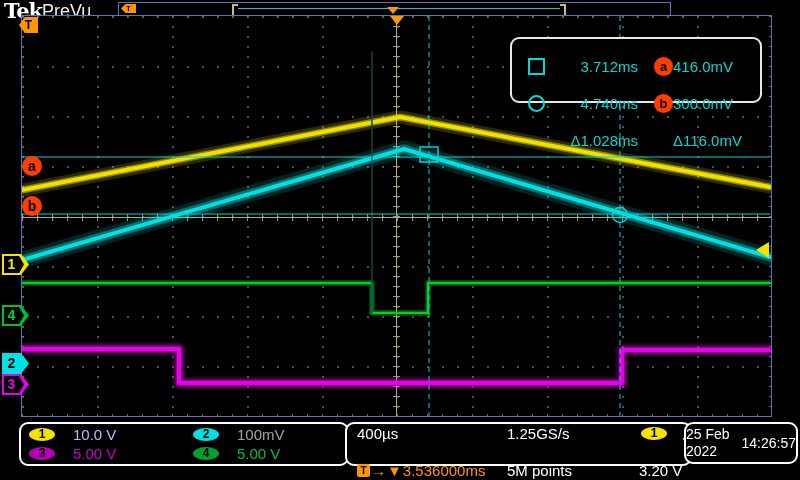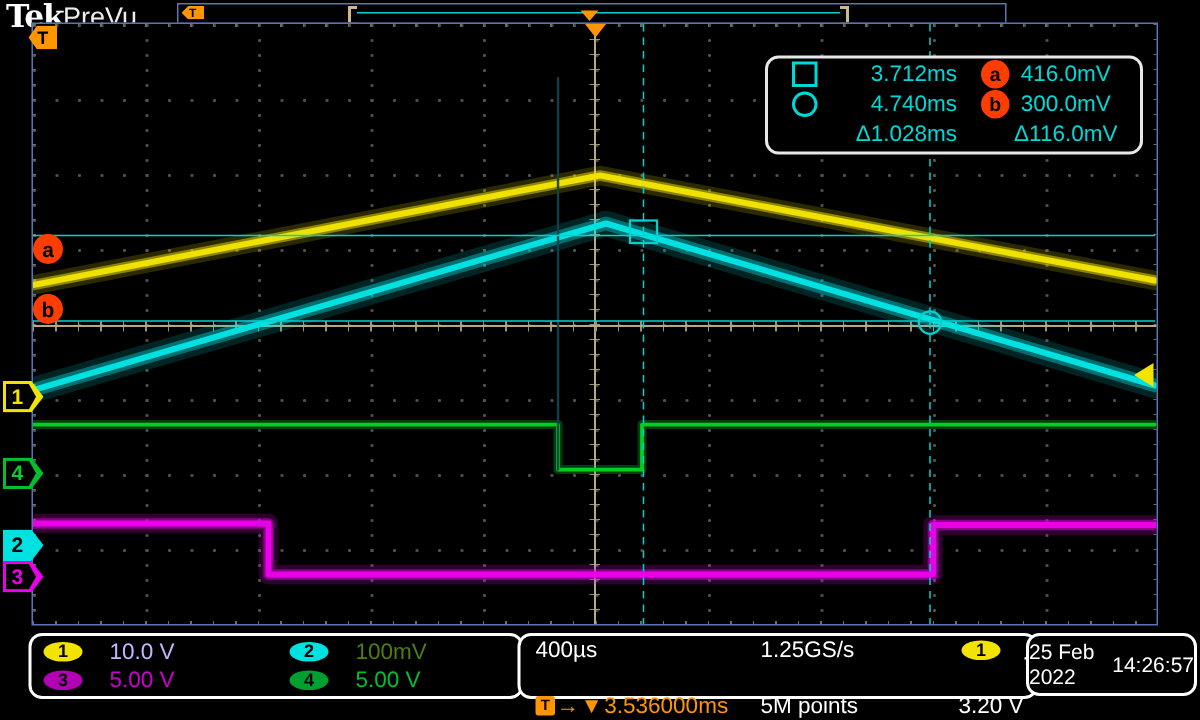--- a/index.html
+++ b/index.html
@@ -58,39 +58,39 @@
     font-weight:bold;font-size:14px;line-height:21px;}
   #tag-ch1{top:254px;} #tag-ch1 .shape{background:#f2e400;} #tag-ch1 span{color:#f2e400;}
   #tag-ch4{top:305px;} #tag-ch4 .shape{background:#00c030;} #tag-ch4 span{color:#00d030;}
   #tag-ch2{top:353px;} #tag-ch2 .shape{background:#00e2e2;} #tag-ch2 span{color:#000;}
   #tag-ch3{top:374px;} #tag-ch3 .shape{background:#e800e8;} #tag-ch3 span{color:#e800e8;}
   #main-tflag{left:19px;top:17px;width:19px;height:16px;font-size:12px;line-height:16px;z-index:6;}
 
   
   #cursor-box{position:absolute;left:510px;top:37px;width:248px;height:62px;background:#000;
     border:2px solid #e8e8e8;border-radius:9px;z-index:10;color:#00d8d8;font-size:15px;}
-  .cur-row{display:flex;align-items:center;height:19px;margin-top:1px;}
+  .cur-row{display:flex;align-items:center;height:19px;margin-top:18px;}
   .cur-icon-cell{width:24px;margin-left:12px;display:flex;justify-content:center;}
   .cur-sq{width:13px;height:13px;border:2px solid #00d8d8;}
   .cur-ci{width:13px;height:13px;border:2px solid #00d8d8;border-radius:50%;}
   .cur-time{width:90px;text-align:right;}
   .cur-badge{width:19px;height:19px;border-radius:50%;background:#ff3d00;color:#000;
     font-weight:bold;font-size:13px;text-align:center;line-height:19px;margin-left:16px;}
   .cur-badge.blank{background:transparent;}
-  .cur-val{flex:1;text-align:center;margin-right:12px;}
+  .cur-val{flex:1;text-align:left;margin-right:12px;}
 
   
   .readout-box{position:absolute;top:422px;height:38px;background:#000;border:2px solid #fff;
     border-radius:9px;z-index:4;color:#fff;font-size:15px;}
   #ch-box{left:19px;width:320px;display:grid;grid-template-columns:46px 118px 46px auto;
     grid-template-rows:1fr 1fr;align-items:center;padding:1px 0 1px 6px;}
   .ch-badge{width:26px;height:13px;border-radius:50%;color:#000;font-weight:bold;font-size:12px;
     text-align:center;line-height:13px;margin-left:2px;}
   .b-ch1{background:#f2e400;} .b-ch2{background:#00e2e2;} .b-ch3{background:#b400b4;} .b-ch4{background:#00a030;}
-  .t-ch1{color:#c4b5fd;} .t-ch2{color:#4d7c0f;} .t-ch3{color:#cc00cc;} .t-ch4{color:#00c030;}
+  .t-ch1{color:#c4b5fd;} .t-ch2{color:#a3a3a3;} .t-ch3{color:#cc00cc;} .t-ch4{color:#00c030;}
 
   #horiz-box{left:345px;width:333px;display:grid;grid-template-columns:130px 112px auto;
     grid-template-rows:1fr 1fr;align-items:center;padding:1px 0 1px 10px;gap:20px;}
   .trig-row{display:flex;align-items:center;gap:1px;color:#ff9500;}
   #trig-tsq{width:13px;height:13px;background:#ff9500;border-radius:2px;color:#000;
     font-weight:bold;font-size:10px;text-align:center;line-height:13px;}
   .orange{color:#ff9500;}
   #trig-src-cell{display:flex;align-items:center;gap:14px;}
 
   #date-box{left:684px;width:110px;display:flex;flex-direction:row;justify-content:center;

